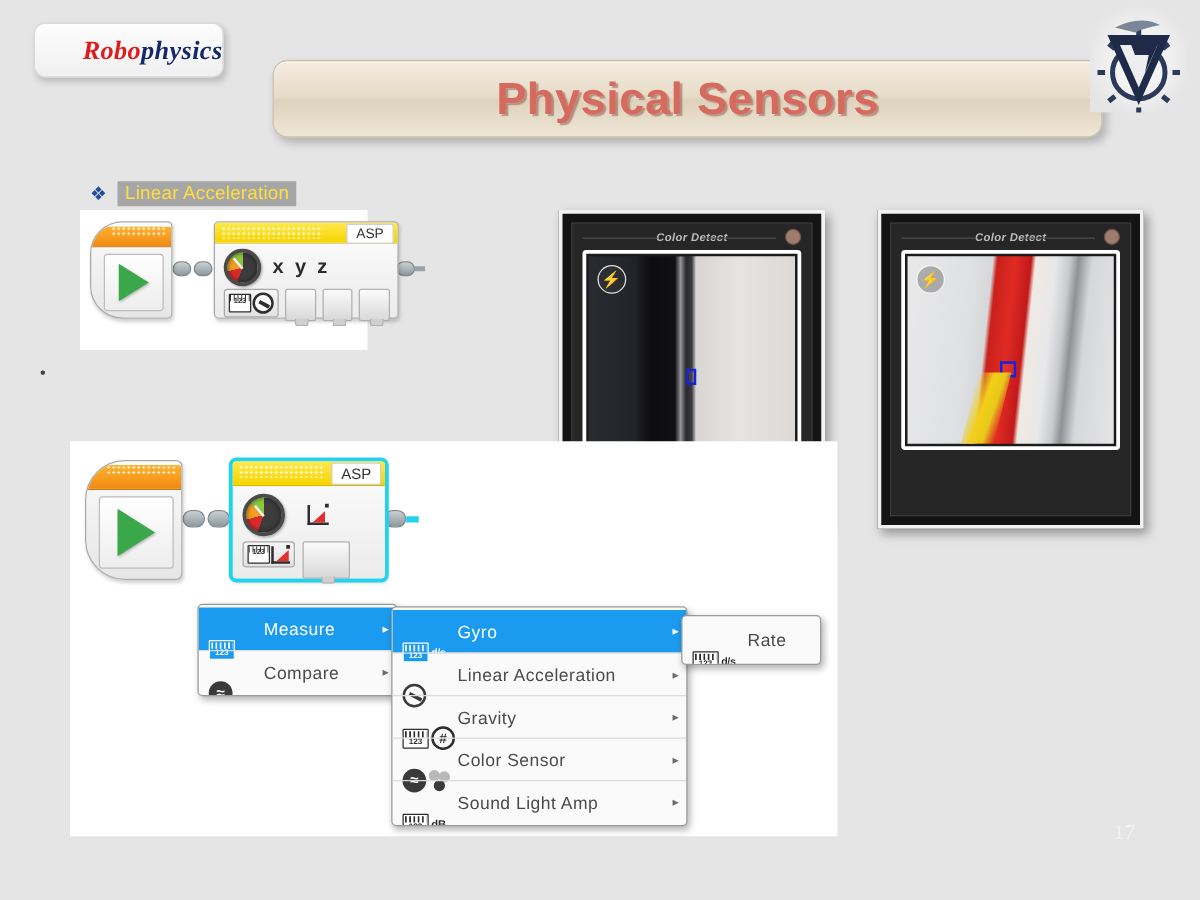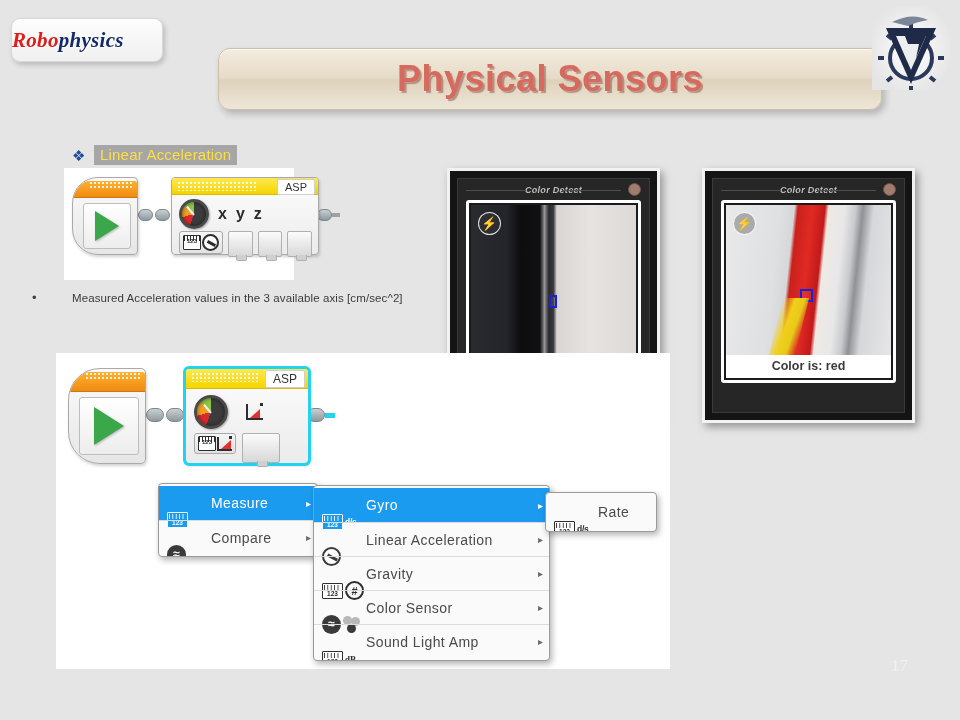--- a/index.html
+++ b/index.html
@@ -6,26 +6,26 @@
   html, body {
     width: 960px; height: 720px;
     font-family: "Liberation Sans", sans-serif;
     background: #e5e5e5;
     overflow: hidden;
   }
   .slide { position: relative; width: 960px; height: 720px; background: #e5e5e5; }
 
   
   .brand {
-    position: absolute; left: 11px; top: 18px;
+    position: absolute; left: 27px; top: 18px;
     width: 152px; height: 44px;
     background: linear-gradient(#fdfdfd, #f0f0f0);
     border: 1px solid #d8d8d8; border-radius: 9px;
     box-shadow: 2px 3px 5px rgba(0,0,0,.18);
-    display: flex; align-items: center; justify-content: flex-start;
+    display: flex; align-items: center; justify-content: flex-end;
   }
   .brand-text {
     font-family: "Liberation Serif", serif;
     font-style: italic; font-weight: bold; font-size: 21px;
     letter-spacing: .3px;
     text-shadow: 1px 1px 0 rgba(255,255,255,.8);
   }
   .brand-text .r { color: #e01b1b; }
   .brand-text .b { color: #13296b; }
 
@@ -268,21 +268,21 @@
     content:"123"; position: absolute; left: 0; right: 0; bottom: 0px;
     font-size: 6.5px; font-weight: bold; text-align: center; color: #2e2e2e;
     line-height: 8px; font-family: "Liberation Sans", sans-serif;
   }
   .mi.hl .ico-ruler { border-color: #fff; background: #1b9bf0; }
   .mi.hl .ico-ruler::before { background-image: linear-gradient(90deg,#fff 1.2px, transparent 1.2px); }
   .mi.hl .ico-ruler::after { color: #fff; }
 
   .ico-dps { font-size: 8.5px; font-weight: bold; color: #2e2e2e; letter-spacing: -.3px; }
   .mi.hl .ico-dps { color: #fff; }
-  .ico-db { font-size: 9px; font-weight: bold; color: #2e2e2e; font-family: Liberation Serif, serif; }
+  .ico-db { font-size: 9px; font-weight: bold; color: #2e2e2e; }
 
   .ico-compare {
     width: 19px; height: 19px; border-radius: 50%; background: #3a3a3a;
     color: #fff; font-size: 12px; font-weight: bold; text-align: center; line-height: 19px;
   }
   .ico-clock {
     width: 18px; height: 18px; border-radius: 50%; border: 1.8px solid #3a3a3a;
     position: relative;
   }
   .ico-clock::before {
@@ -428,21 +428,20 @@
       </div>
     </div>
     <div class="connector" style="margin-top:32px;margin-left:-2px;">
       <div class="plug"></div>
       <div style="width:8px;height:4px;background:#9aa3a8;"></div>
     </div>
   </div>
 
   <div class="sub-bullet">
     <span class="sub-dot">•</span>
-    <span class="sub-text">Measured Acceleration values in the 3 available axis [cm/sec^2]</span>
   </div>
 
   <div class="photo-card" style="left:447px; top:168px; width:213px; height:255px;">
     <div class="pc-inner">
       <div class="pc-title">
         <span class="rule l"></span>
         <span>Color Detect</span>
         <span class="rule r"></span>
         <span class="pc-dot"></span>
       </div>
@@ -462,21 +461,20 @@
         <span class="rule l"></span>
         <span>Color Detect</span>
         <span class="rule r"></span>
         <span class="pc-dot"></span>
       </div>
       <div class="pc-frame">
         <div class="pc-photo photoB">
           <div class="flash-badge">⚡</div>
           <div class="target-box" style="left:45%; top:56%; width:13px; height:13px;"></div>
         </div>
-        <div class="pc-caption">Color is: red</div>
       </div>
     </div>
   </div>
 
   <div class="panel" id="panel-bottom"></div>
 
   <div class="ev3" style="left:68px; top:368px;">
     <div class="start-blk" style="width:78px;height:96px;border-radius:32px 5px 5px 32px;">
       <div class="hdr" style="height:20px">
           <div class="dots"></div>

